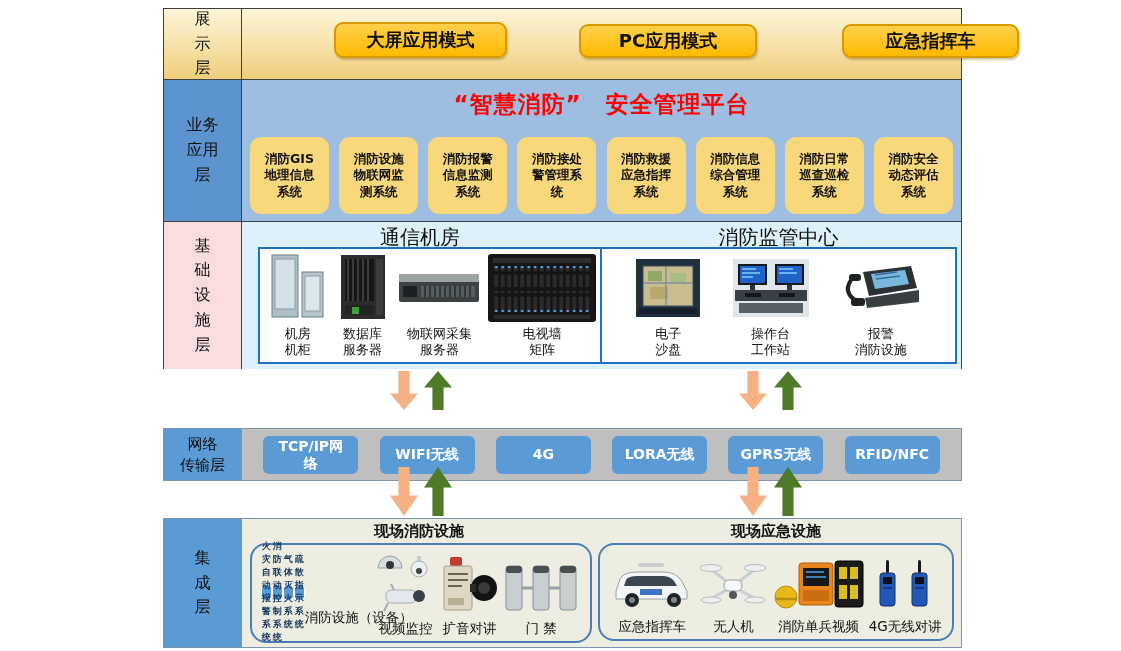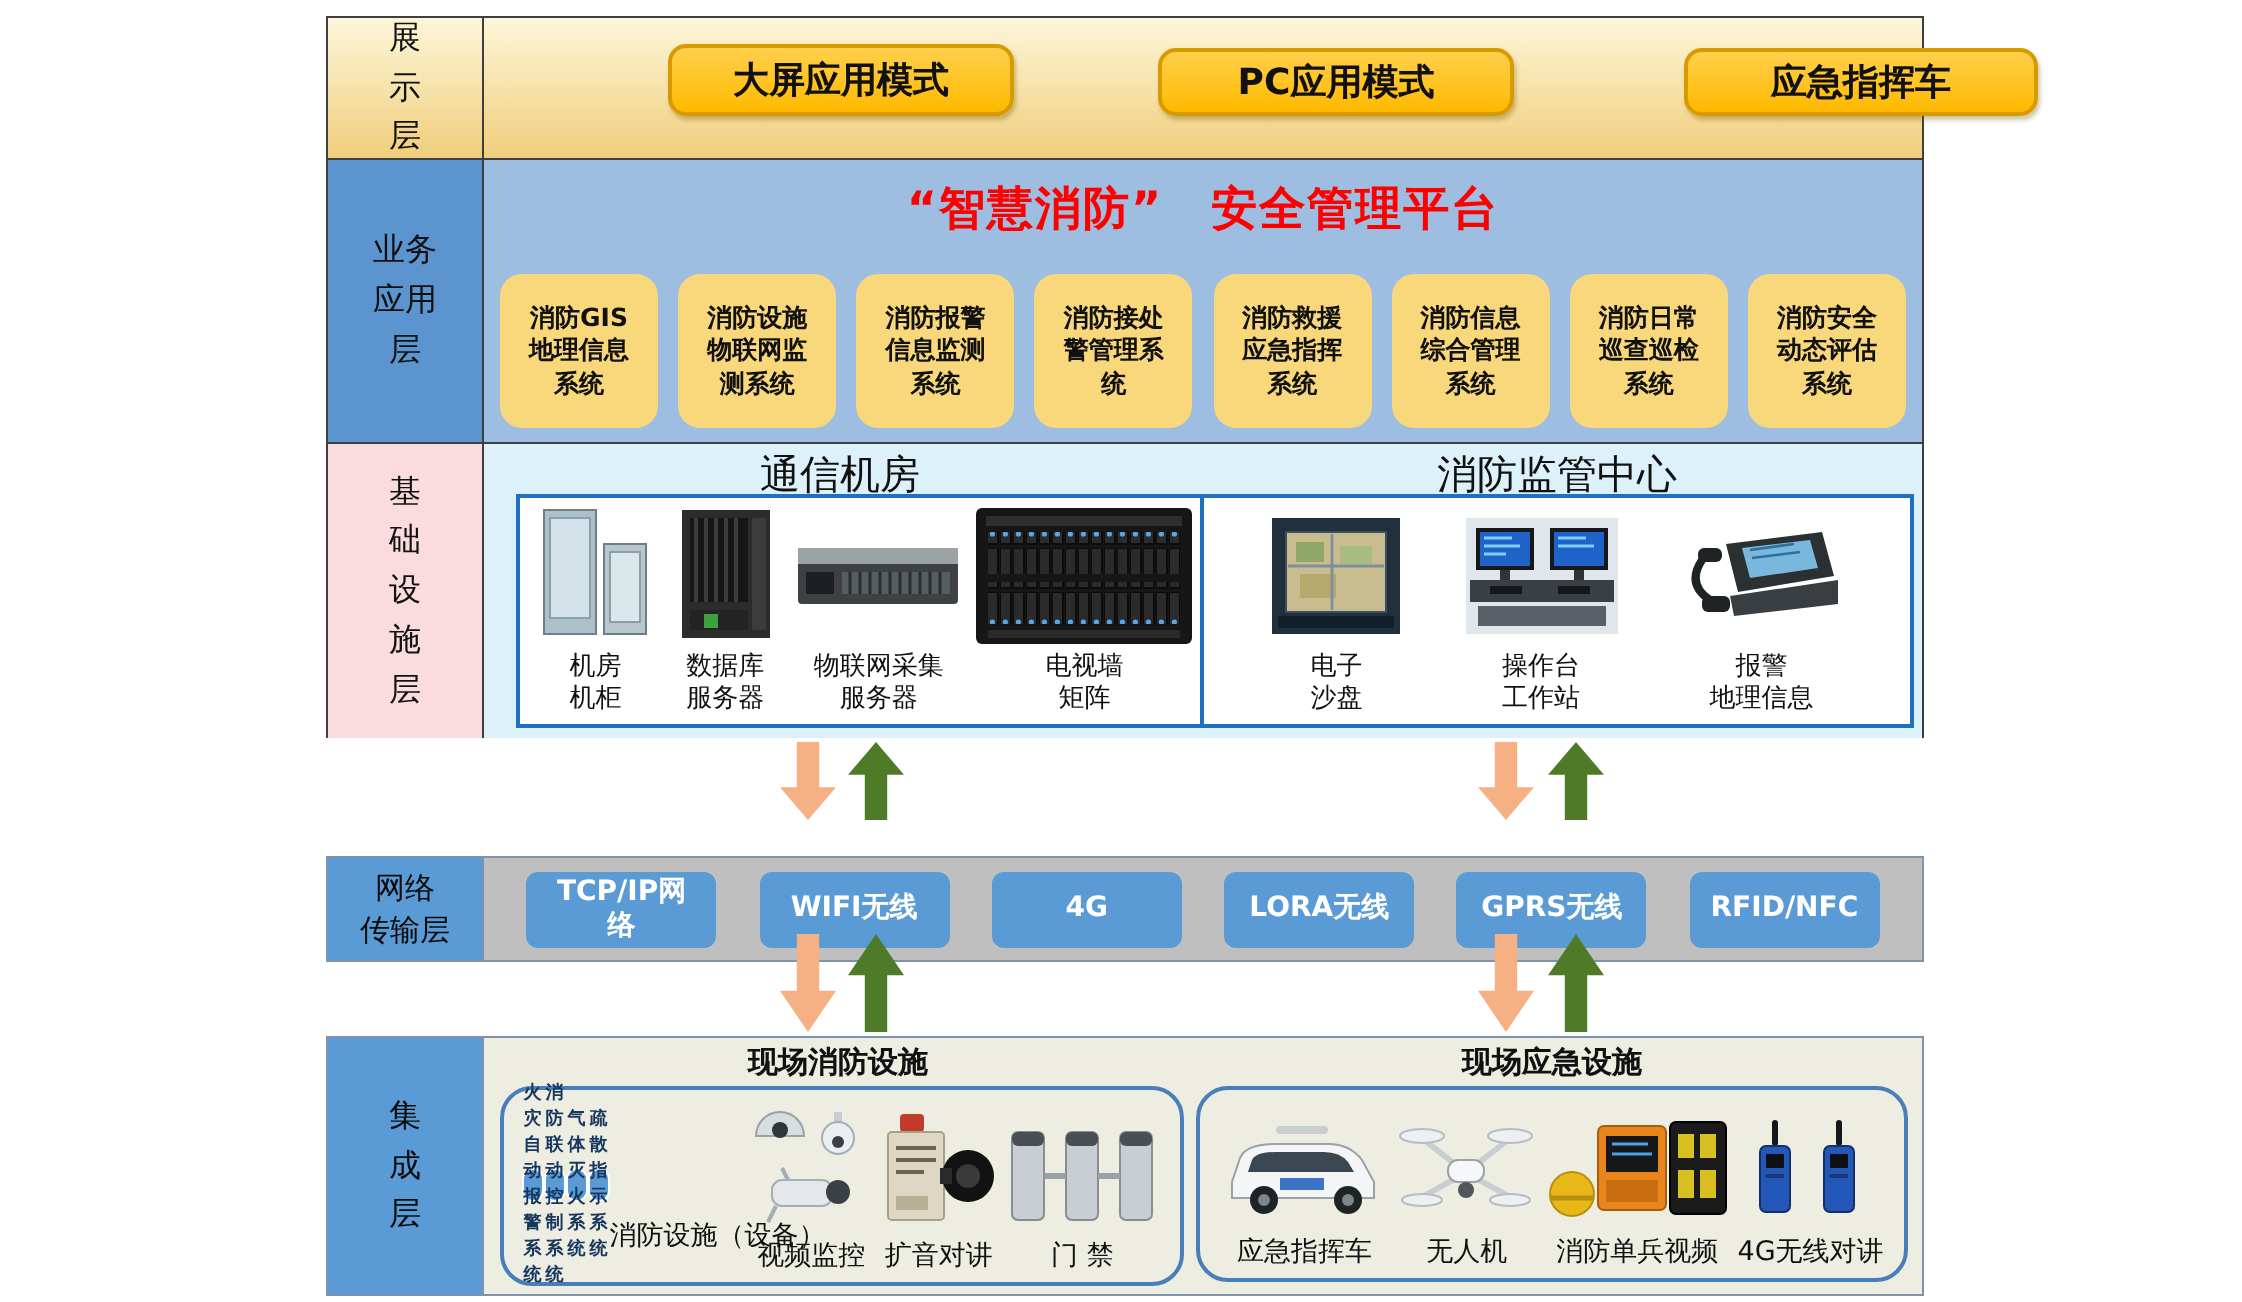--- a/index.html
+++ b/index.html
@@ -231,21 +231,21 @@
                   <path d="M22 10 L70 4 L76 26 L28 34 Z" fill="#2B3033"></path>
                   <path d="M30 12 L64 8 L68 22 L34 27 Z" fill="#79B8DC"></path>
                   <path d="M34 13l22-3M35 17l24-3" stroke="#2F6FA0" stroke-width="1.3"></path>
                   <path d="M24 36 L78 28 L78 40 L26 46 Z" fill="#383E42"></path>
                   <path d="M10 18 q-8 12 4 20" fill="none" stroke="#1E2326" stroke-width="4"></path>
                   <rect x="8" y="12" width="12" height="7" rx="3" fill="#1E2326"></rect>
                   <rect x="10" y="36" width="14" height="8" rx="3" fill="#1E2326"></rect>
                 </svg>
             </span>
             <span class="lb pre">报警
-地理信息</span>
+消防设施</span>
           </div>
         </div>
       </div>
     </div>
   </div>
 
   <div class="arrow down" style="left:390px;top:371px;height:39px;"></div>
   <div class="arrow up" style="left:424px;top:371px;height:39px;"></div>
   <div class="arrow down" style="left:739px;top:371px;height:39px;"></div>
   <div class="arrow up" style="left:774px;top:371px;height:39px;"></div>

